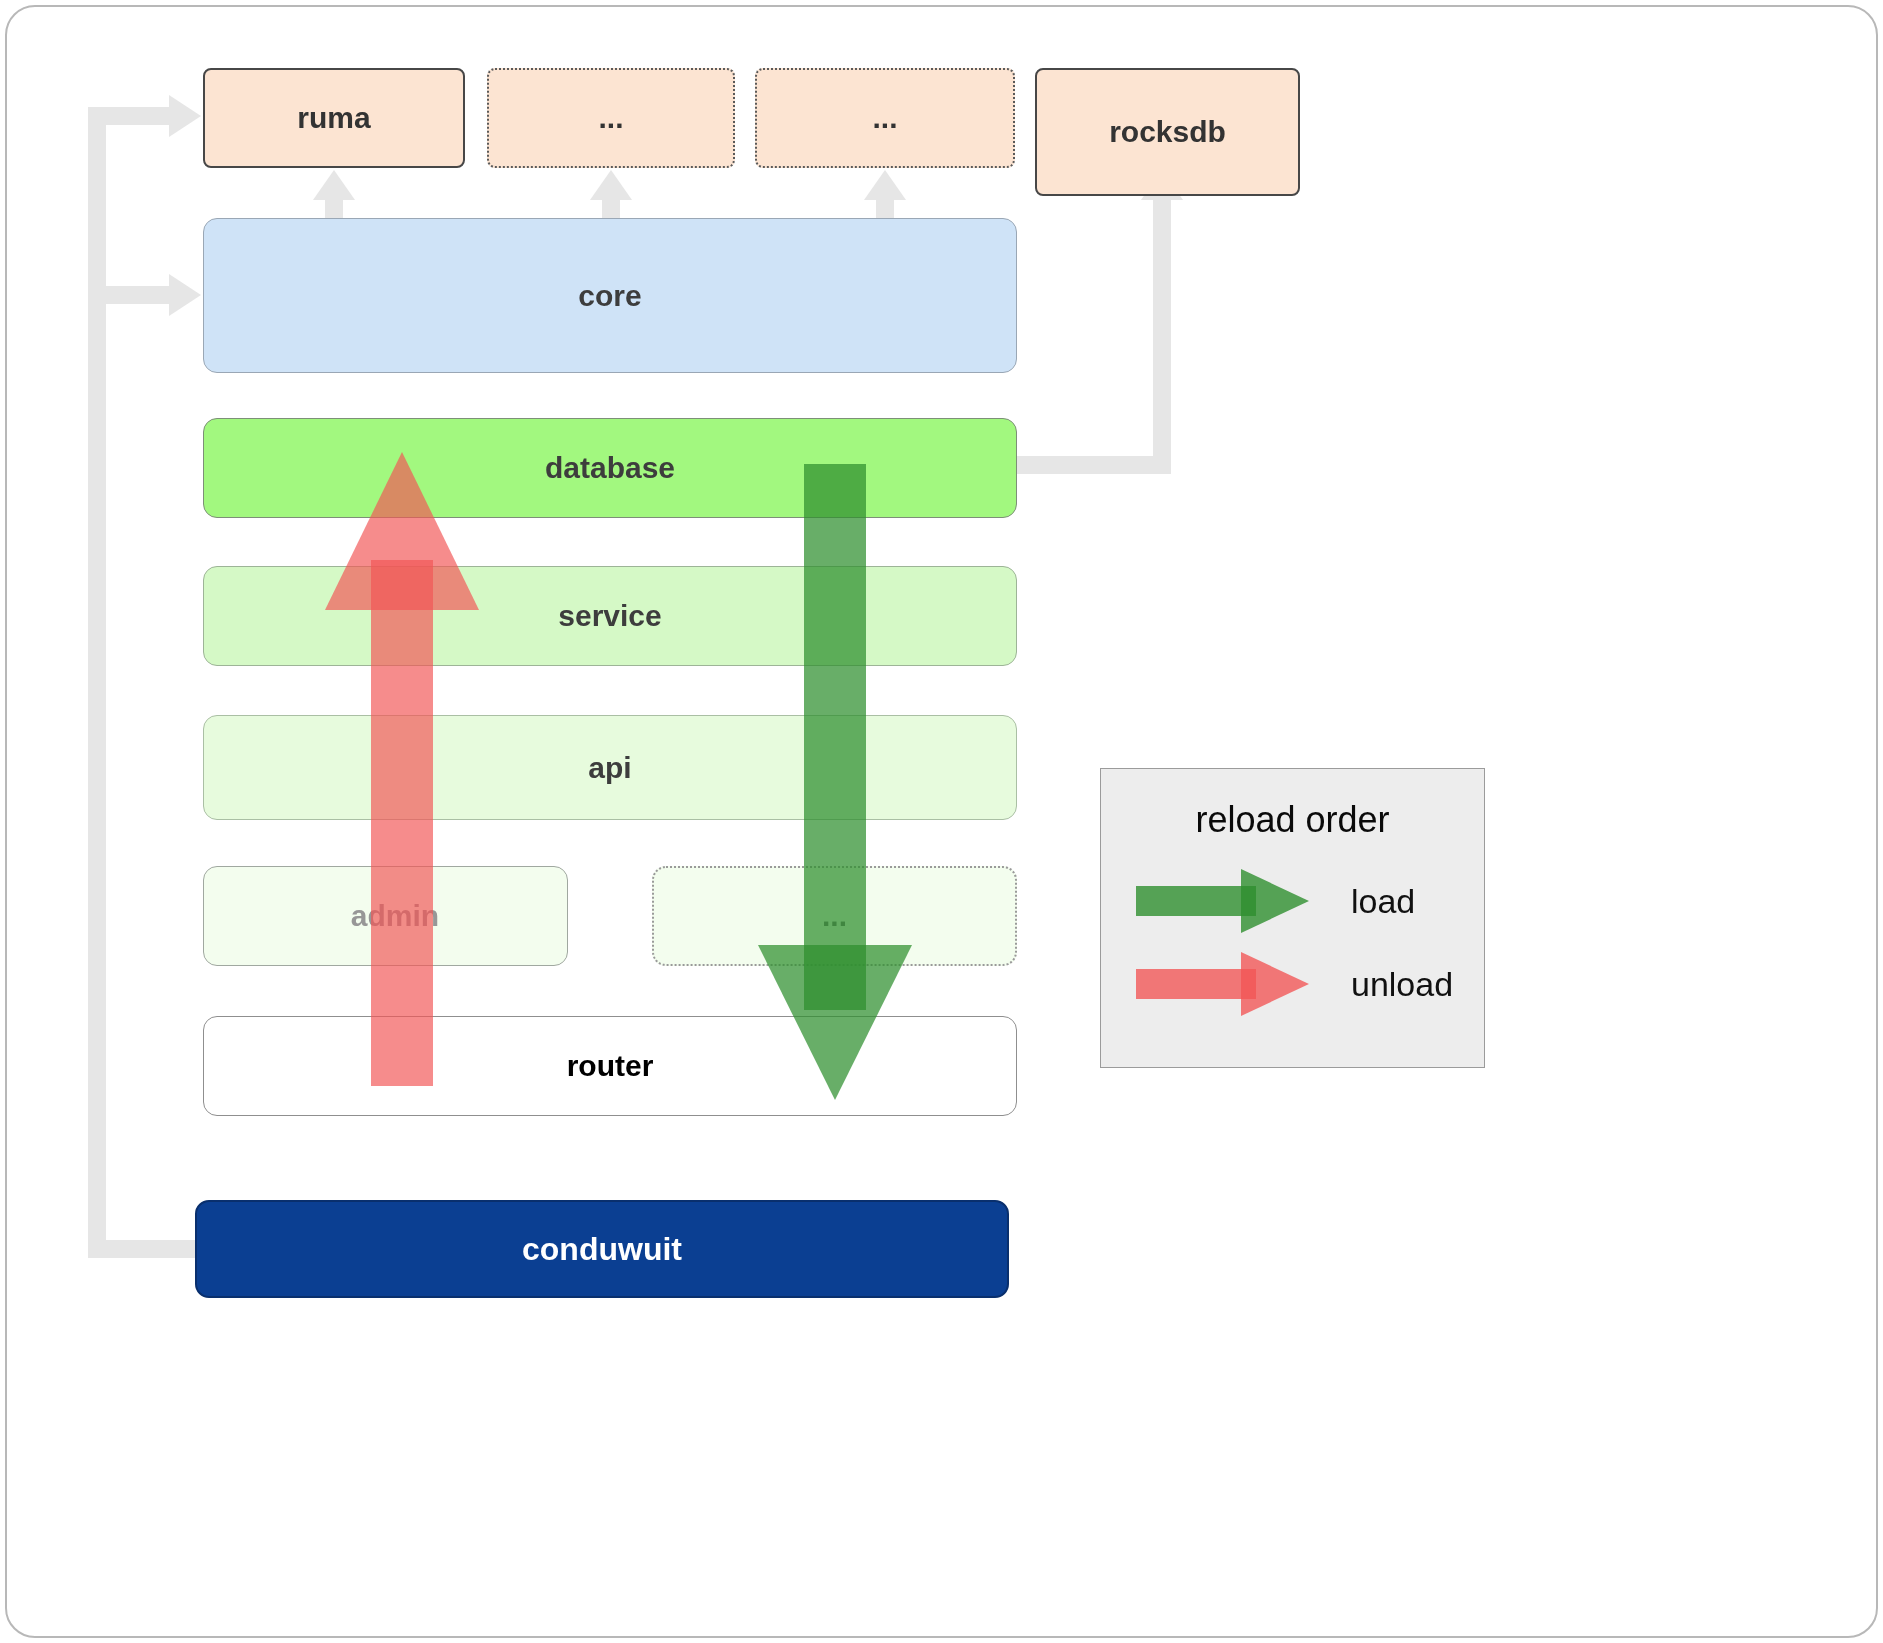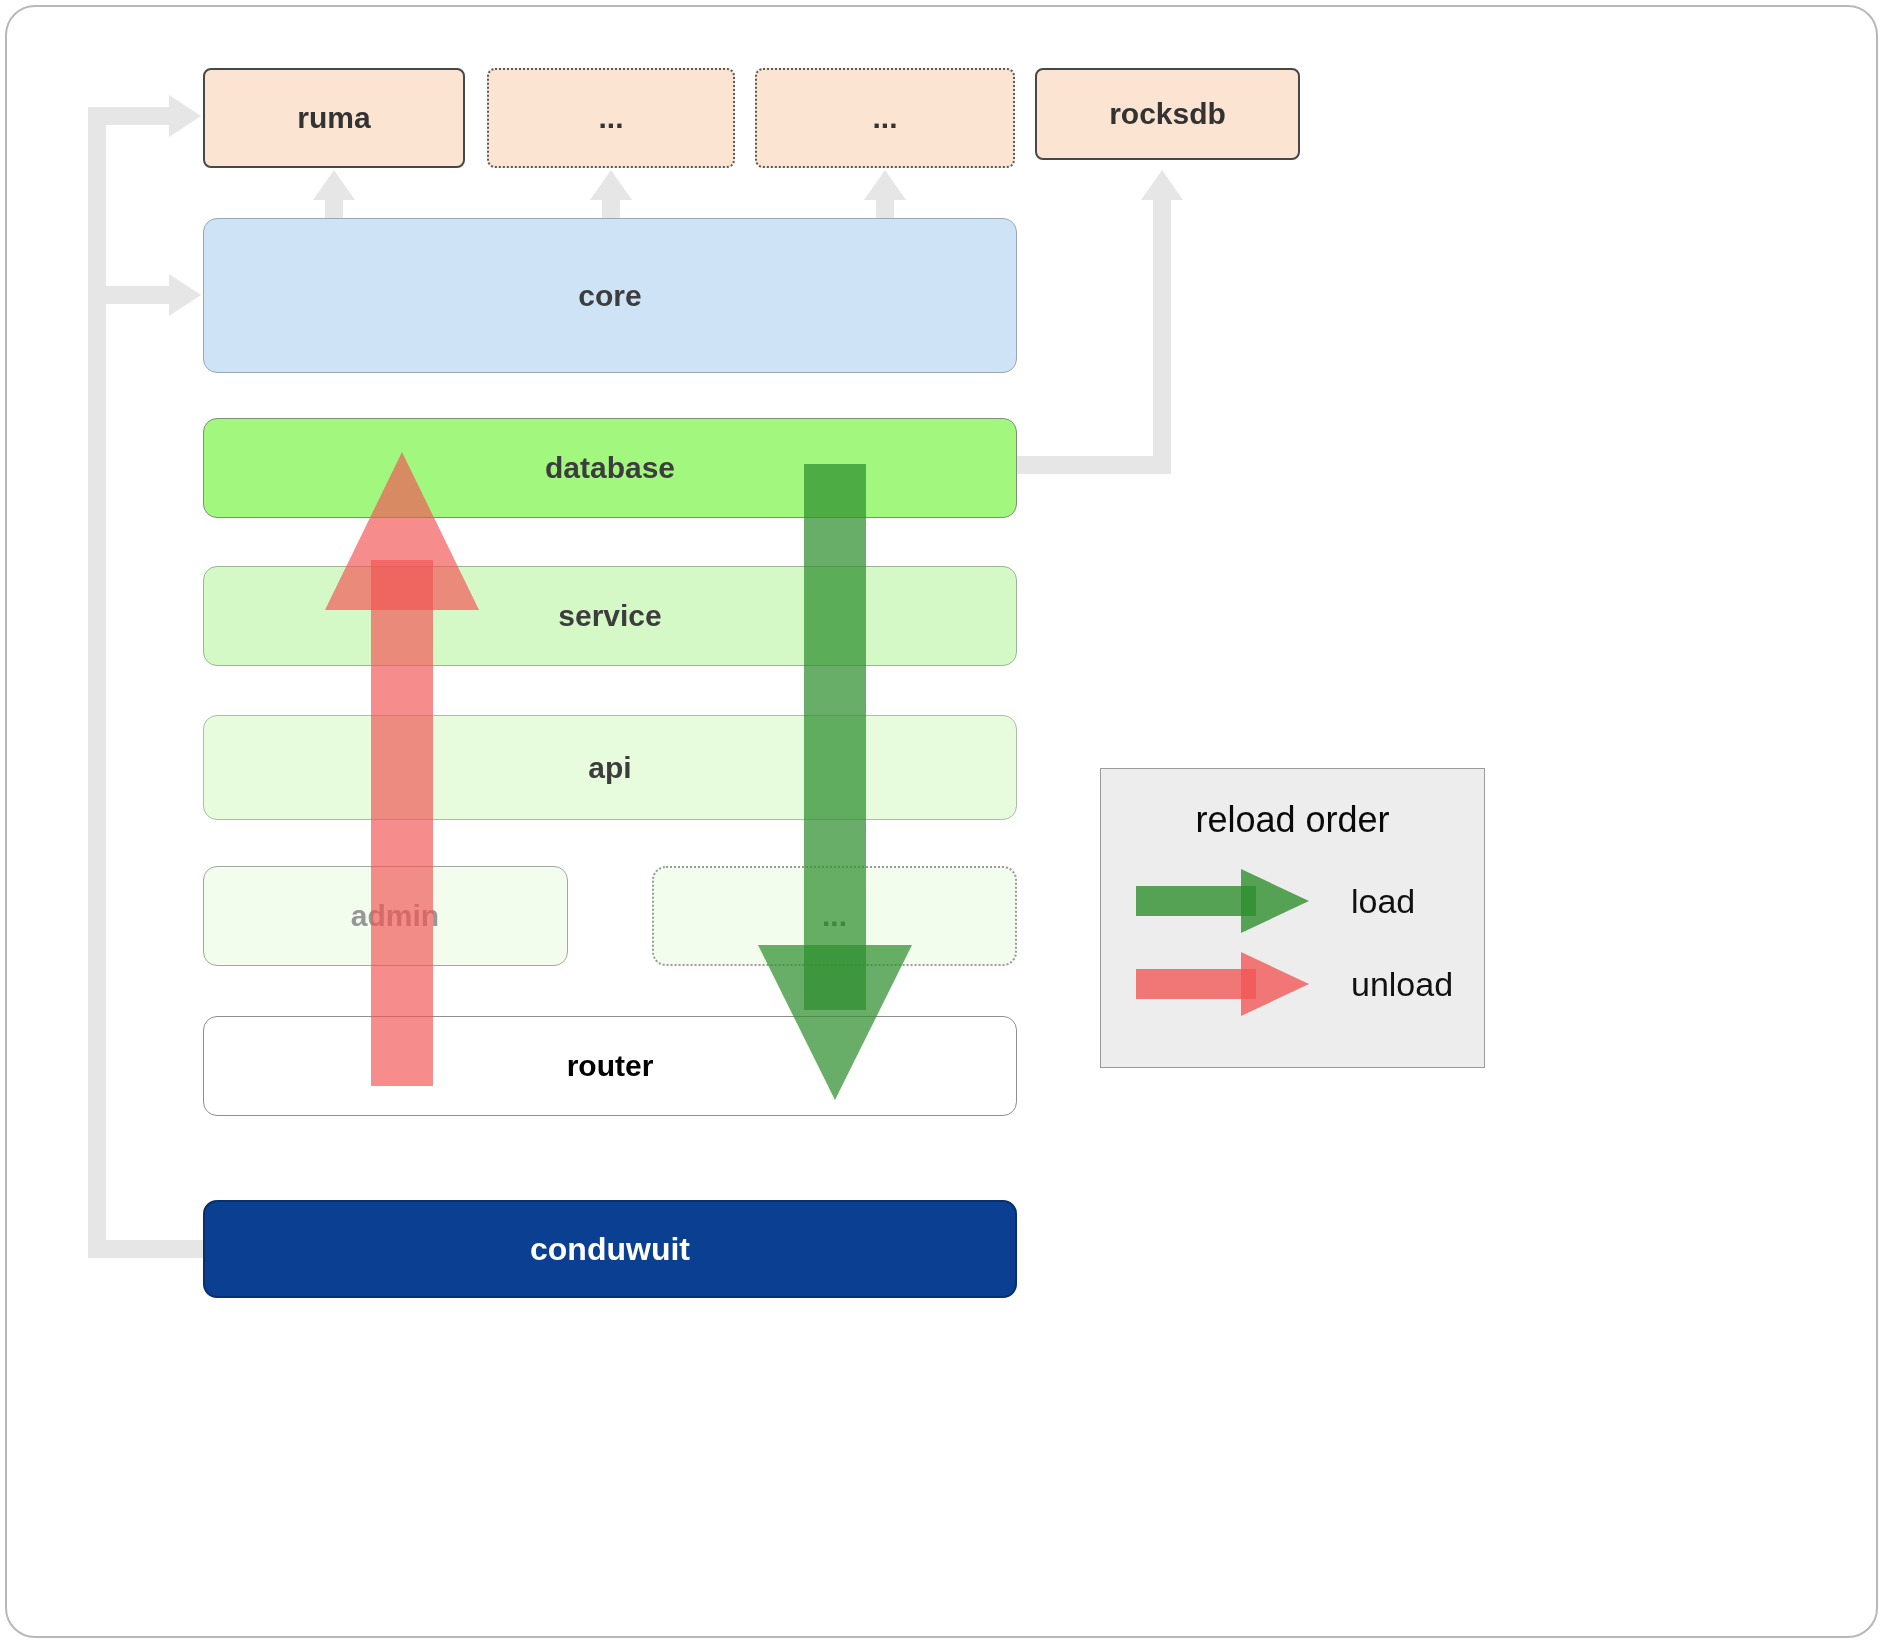--- a/index.html
+++ b/index.html
@@ -145,21 +145,21 @@
 
   <div class="box peach" style="left:203px; top:68px; width:262px; height:100px;">
     <span>ruma</span>
   </div>
   <div class="box peach dot" style="left:487px; top:68px; width:248px; height:100px;">
     <span>...</span>
   </div>
   <div class="box peach dot" style="left:755px; top:68px; width:260px; height:100px;">
     <span>...</span>
   </div>
-  <div class="box peach" style="left:1035px; top:68px; width:265px; height:92px;">
+  <div class="box peach" style="left:1035px; top:68px; width:265px; height:128px;">
     <span>rocksdb</span>
   </div>
 
   <div class="box db-box" style="left:203px; top:418px; width:814px; height:100px;">
     <span>database</span>
   </div>
   <div class="box core-box" style="left:203px; top:218px; width:814px; height:155px;">
     <span>core</span>
   </div>
   <div class="box svc-box" style="left:203px; top:566px; width:814px; height:100px;">
@@ -170,21 +170,21 @@
   </div>
   <div class="box admin-box" style="left:203px; top:866px; width:365px; height:100px;">
     <span>admin</span>
   </div>
   <div class="box dotmid-box" style="left:652px; top:866px; width:365px; height:100px;">
     <span>...</span>
   </div>
   <div class="box router-box" style="left:203px; top:1016px; width:814px; height:100px;">
     <span>router</span>
   </div>
-  <div class="box condu-box" style="left:203px; top:1200px; width:814px; height:98px;">
+  <div class="box condu-box" style="left:195px; top:1200px; width:814px; height:98px;">
     <span>conduwuit</span>
   </div>
 
   <div>
     <div class="unload-shaft"></div>
     <div class="unload-head"></div>
   </div>
 
   <div>
     <div class="load-shaft"></div>

